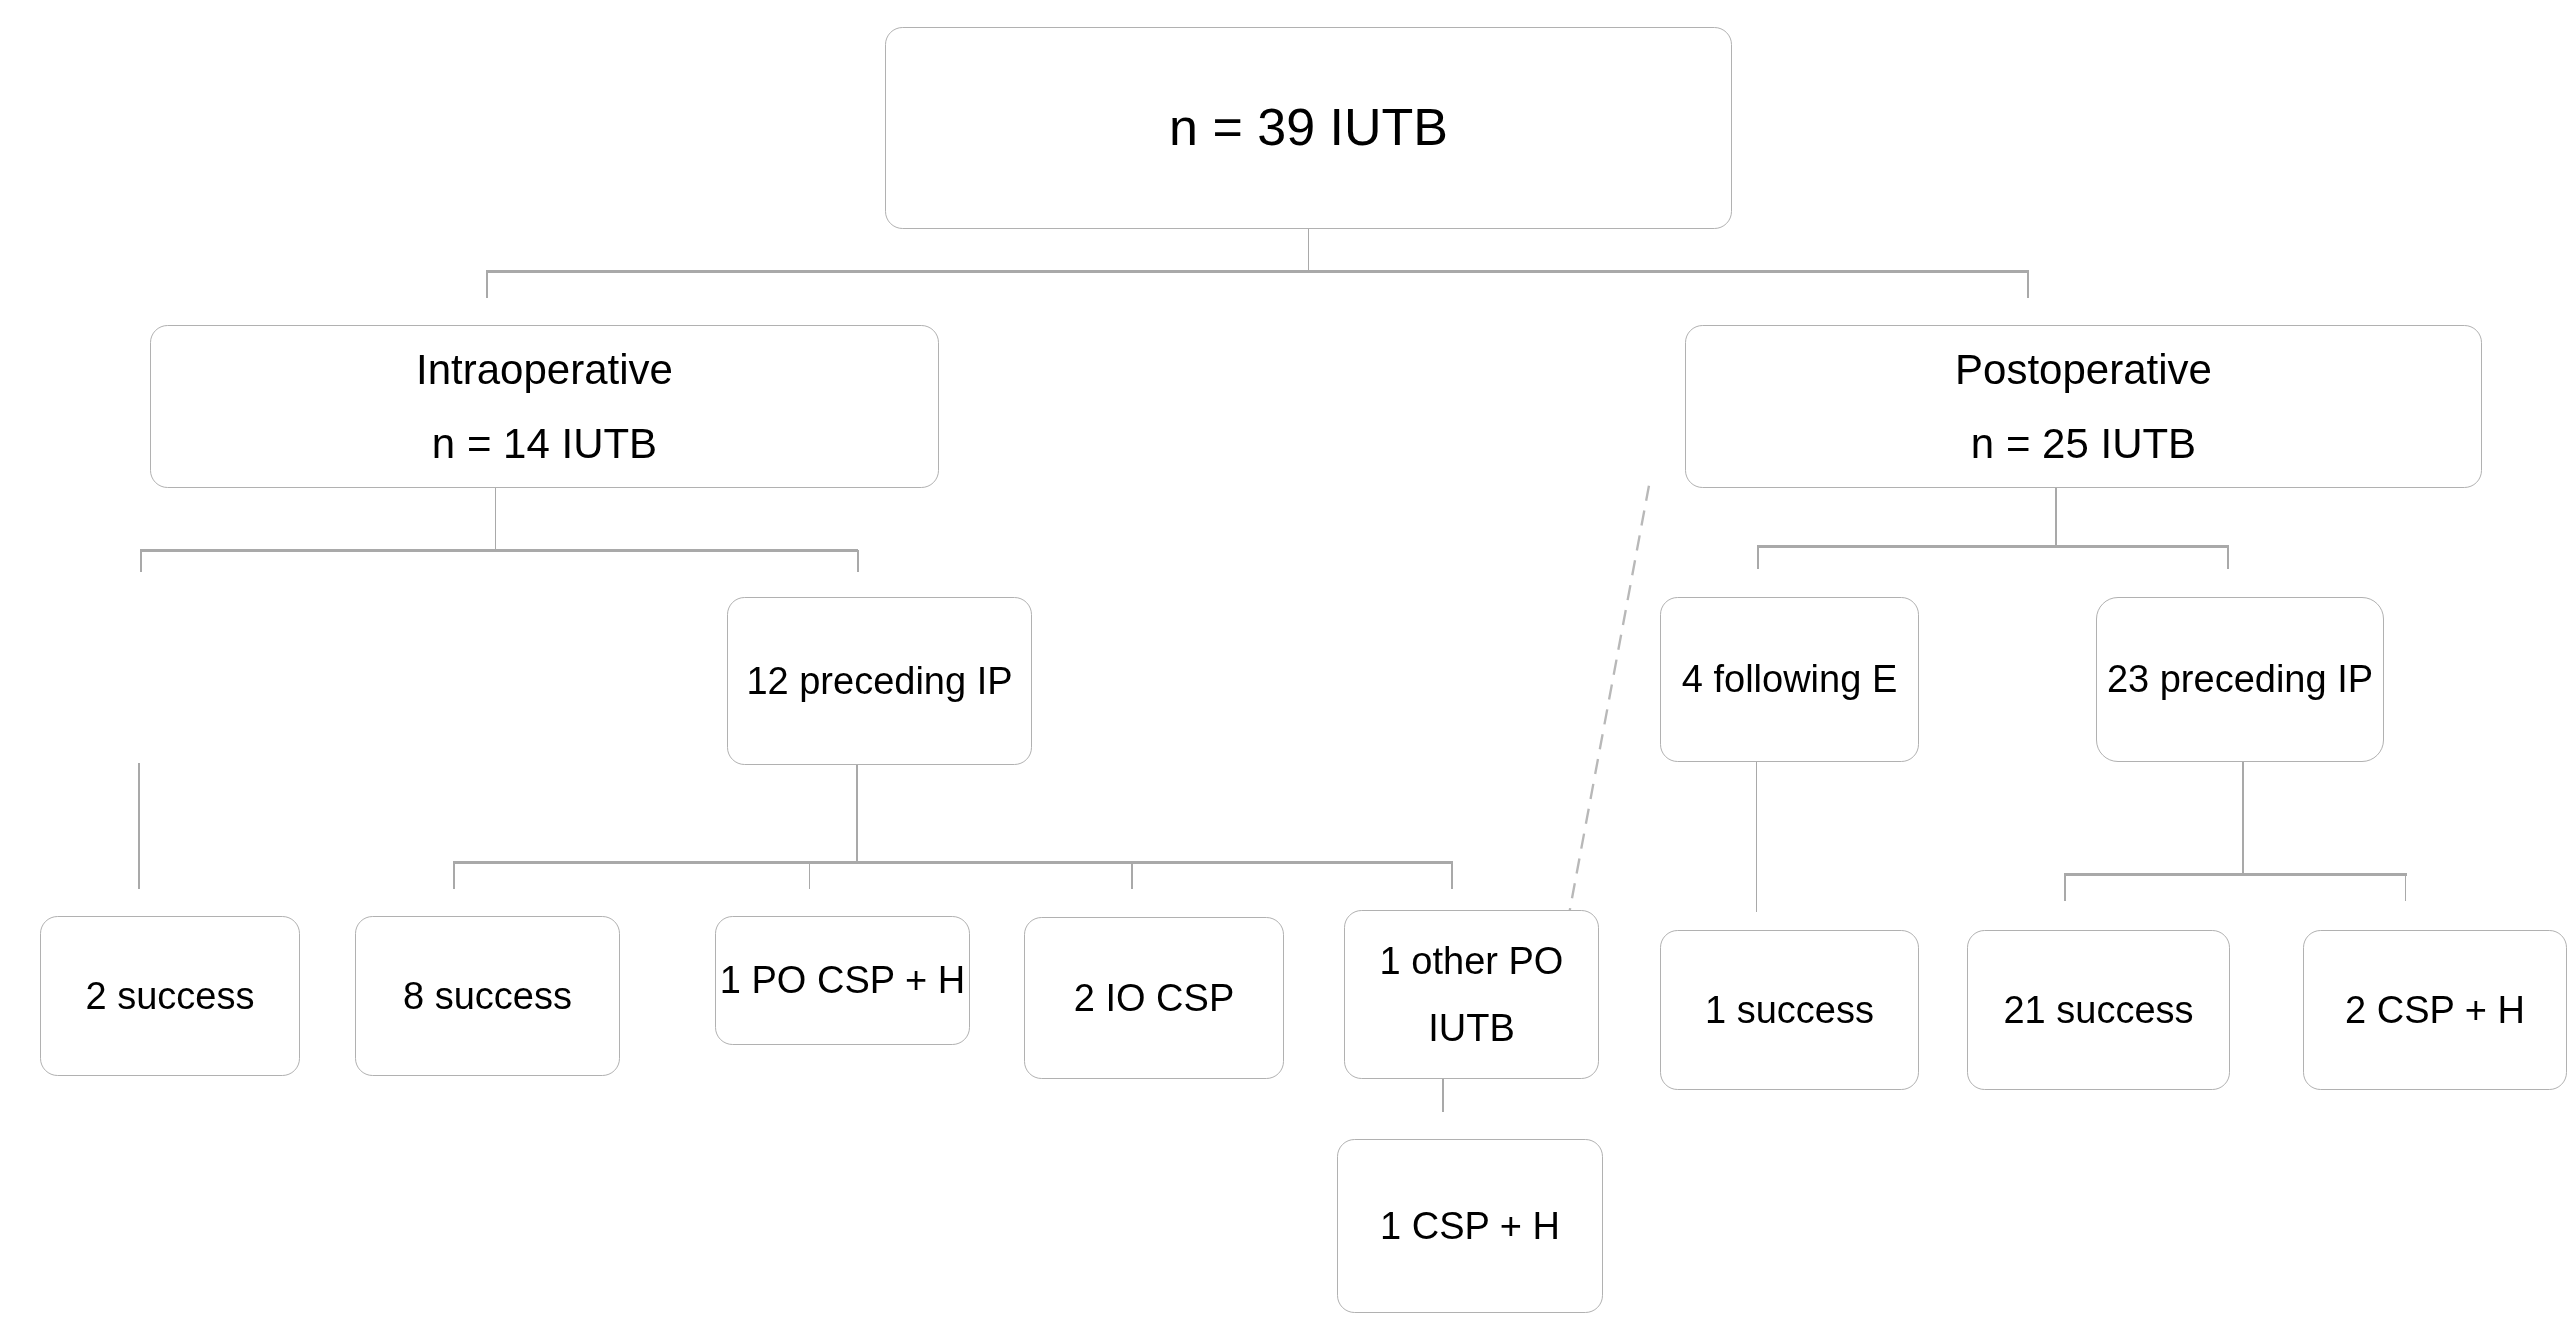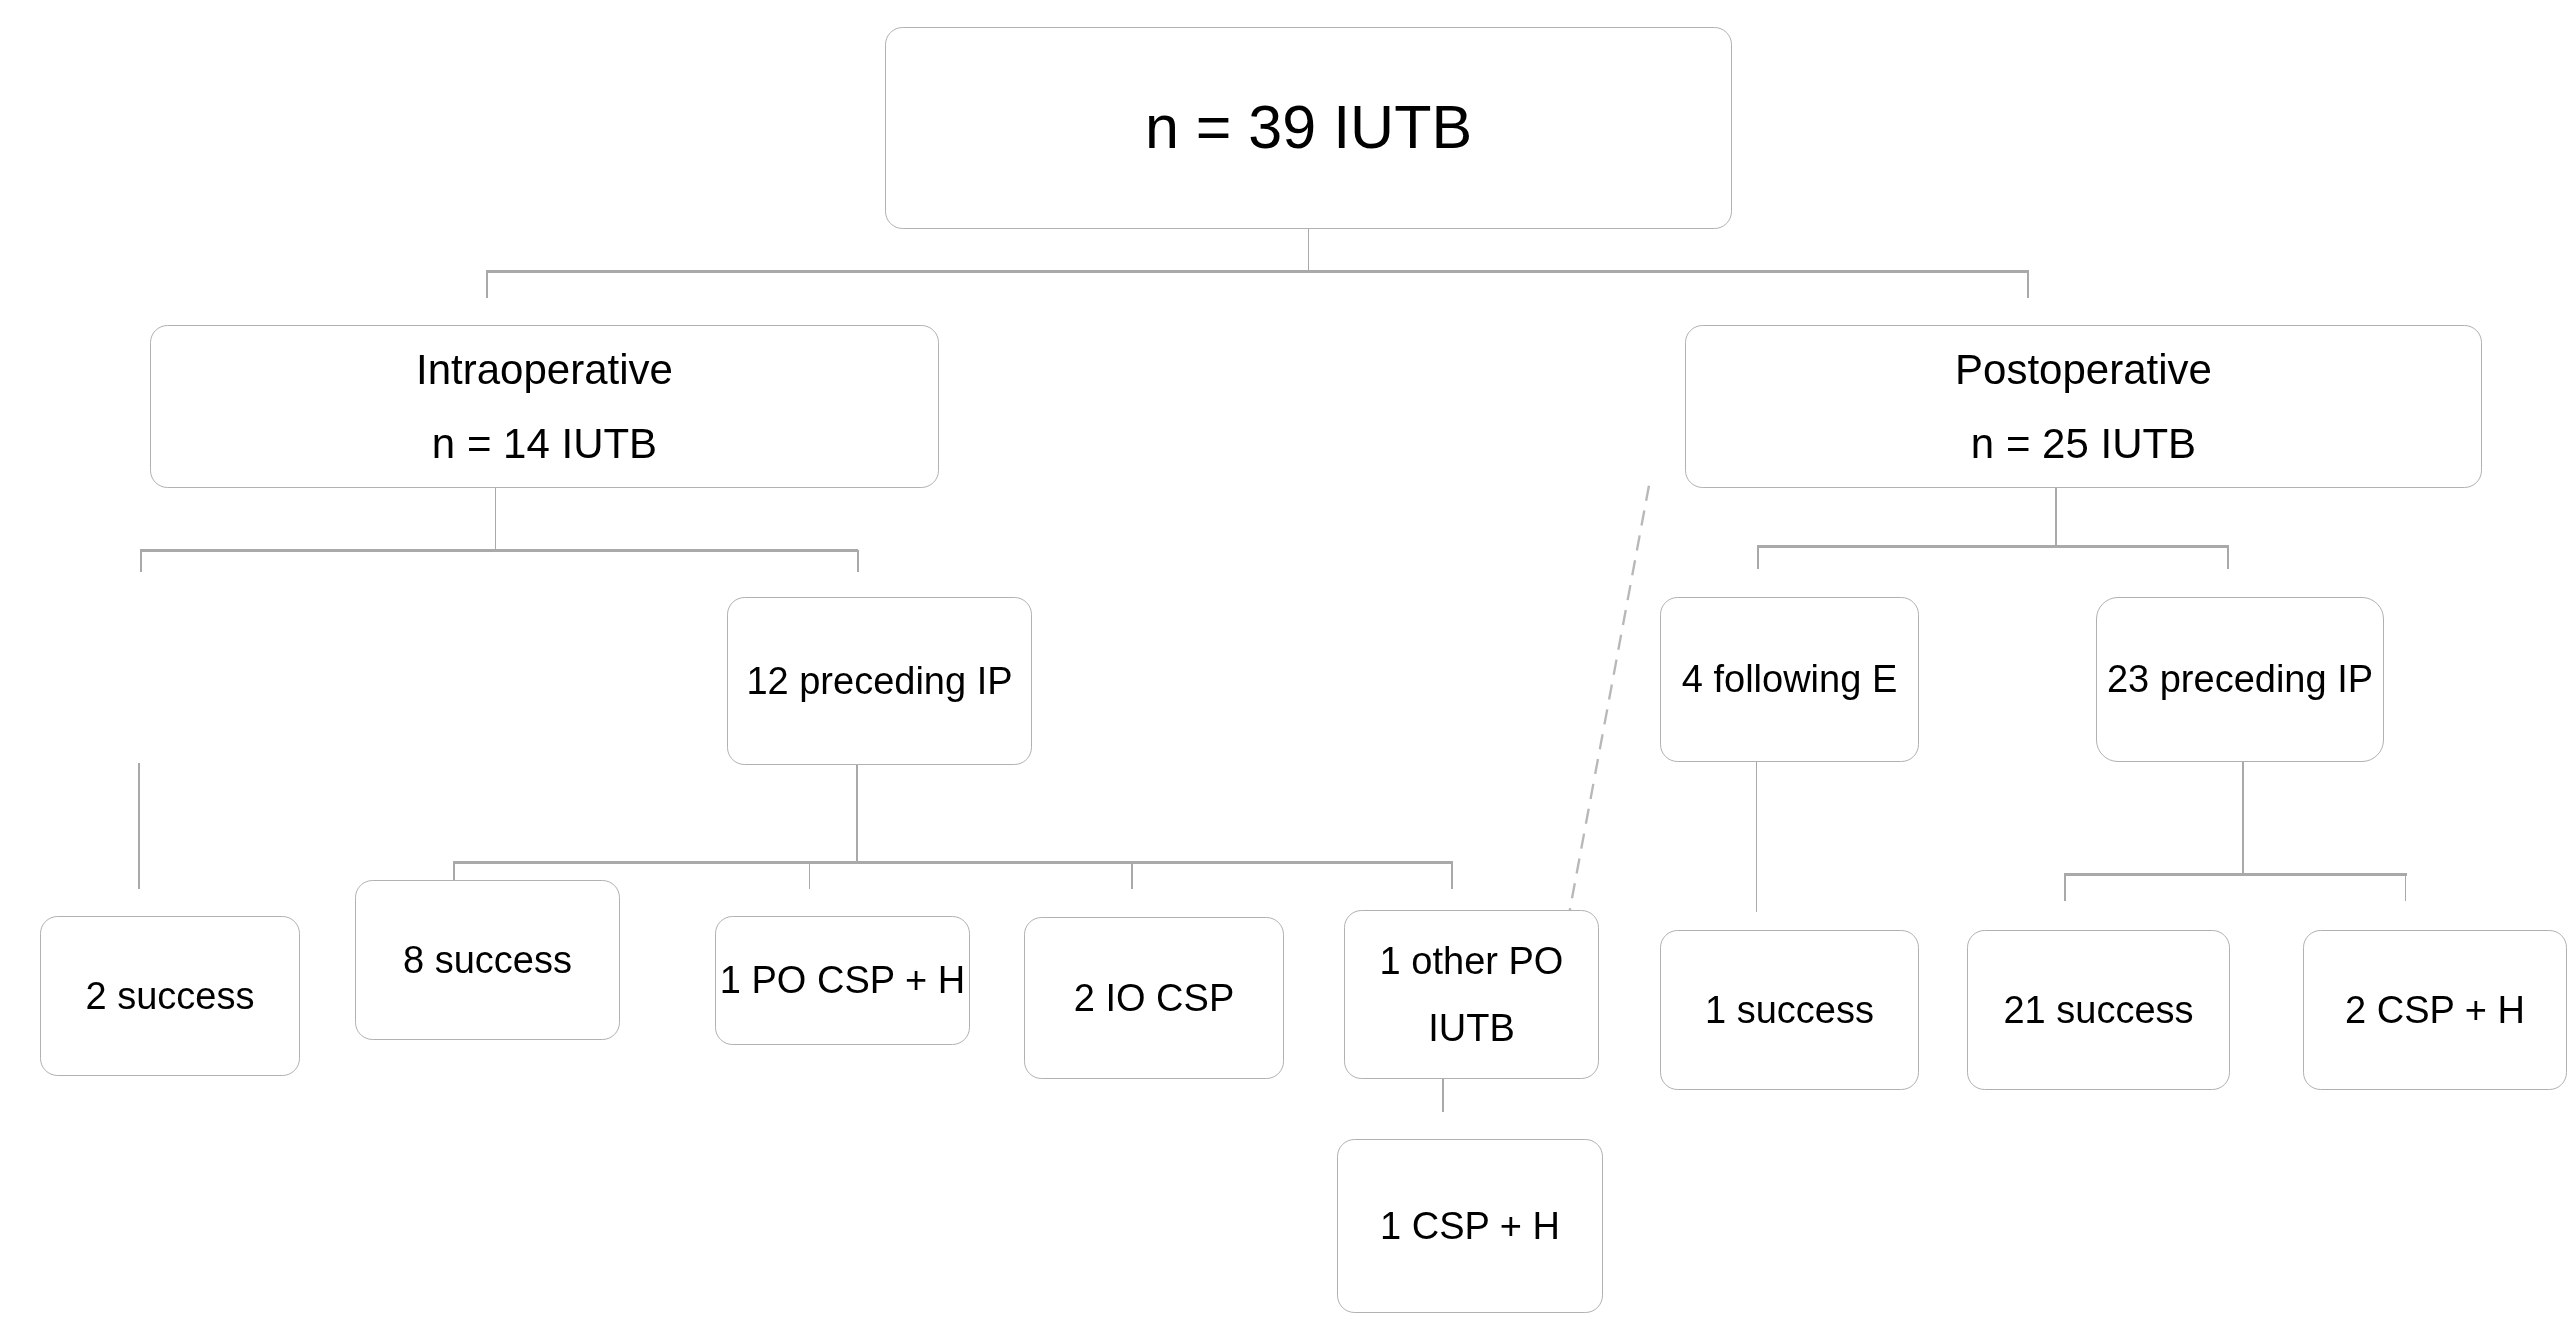--- a/index.html
+++ b/index.html
@@ -17,34 +17,34 @@
     background:#ffffff;
     border:1.8px solid #b1b1b1;
     border-radius:17.6px;
     display:flex;flex-direction:column;
     align-items:center;justify-content:center;
     text-align:center;
     color:#000000;
     line-height:1.75;
   }
   .node .l{display:block;white-space:nowrap;}
-  .f-xl{font-size:61px;}
+  .f-xl{font-size:52px;}
   .f-lg{font-size:42px;margin-left:27px;}
   .f-md{font-size:38px;}
 
   
   #n-root            {left:885px; top:26.5px;   width:847px; height:202px;}
   #n-intraoperative  {left:123px;  top:325px;  width:789px; height:163px;}
   #n-postoperative   {left:1658px; top:325px;  width:797px; height:163px;}
   #n-following-csp   {left:40px;   top:597px; width:264px;  height:168px;}
   #n-preceding-ip-12 {left:727px; top:597px; width:305px;  height:168px;}
   #n-following-e     {left:1660px; top:597px; width:259px;  height:165px;}
   #n-preceding-ip-23 {left:2096px; top:597px; width:288px;  height:165px;border-radius:22px;}
   #n-success-2       {left:40px;   top:916px; width:260px;  height:160px;}
-  #n-success-8       {left:355px;  top:880px; width:265px;  height:160px;}
+  #n-success-8       {left:355px;  top:916px; width:265px;  height:160px;}
   #n-po-csp-h        {left:715px; top:916px; width:255px;  height:129px;}
   #n-io-csp          {left:1024px; top:917px; width:260px;  height:162px;}
   #n-other-po-iutb   {left:1344px; top:910px; width:255px;  height:169px;}
   #n-success-1       {left:1660px; top:930px; width:259px;  height:160px;}
   #n-success-21      {left:1967px; top:930px; width:263px;  height:160px;}
   #n-csp-h-2         {left:2303px; top:930px; width:264px;  height:160px;}
   #n-csp-h-1         {left:1337px; top:1139px; width:266px;  height:174px;}
 </style>
 </head>
 <body>

